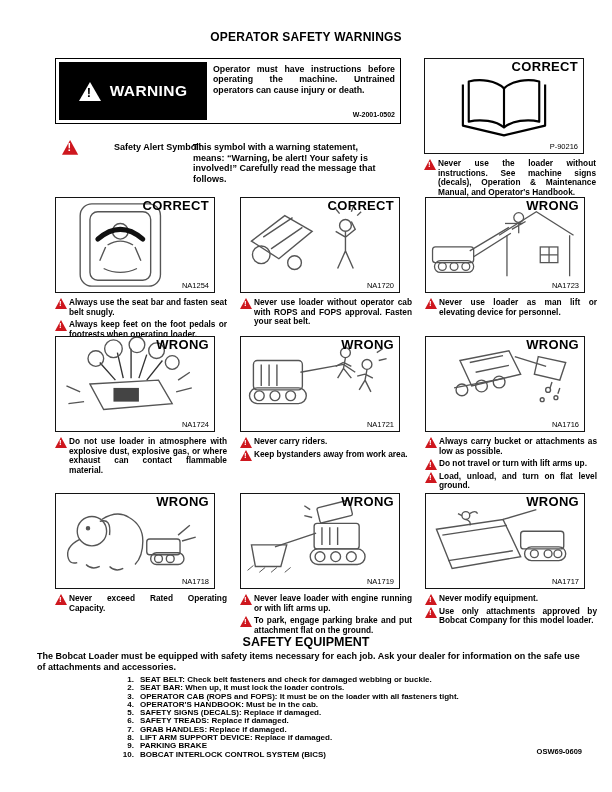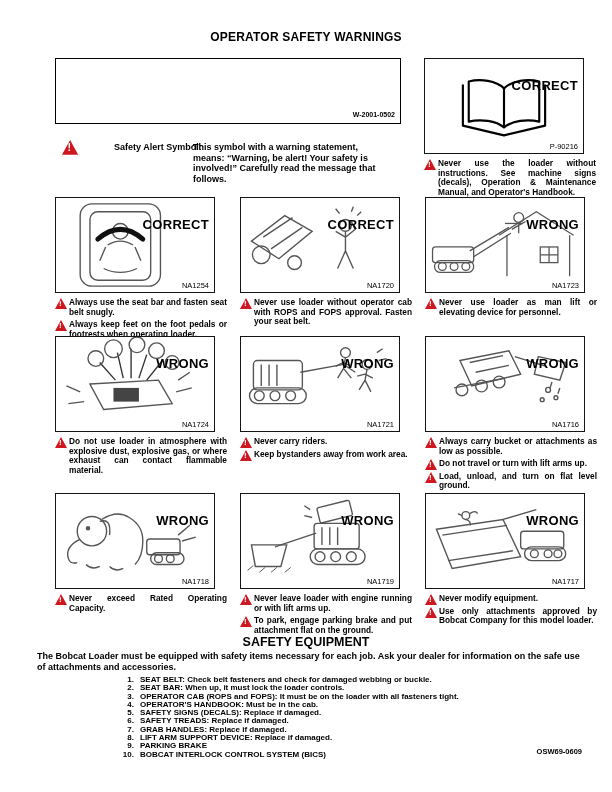--- a/index.html
+++ b/index.html
@@ -28,21 +28,21 @@
   .tri-big{position:relative;width:0;height:0;border-left:11px solid transparent;border-right:11px solid transparent;border-bottom:19px solid #fff;flex:none;}
   .tri-big::after{content:"!";position:absolute;left:-3px;top:4.5px;color:#000;font-size:13px;font-weight:bold;line-height:1;}
   
   .alert-row{position:absolute;left:58px;top:136px;width:340px;height:52px;}
   .alert-row .tri{left:4px;top:4px;transform:scale(1.35);transform-origin:left top;}
   .alert-label{position:absolute;left:28px;top:6px;font-size:9px;font-weight:bold;margin-left:28px;}
   .alert-text{position:absolute;left:135px;top:6px;width:198px;font-size:9px;font-weight:bold;line-height:1.18;}
   
   .cell{position:absolute;width:176px;}
   .frame{position:relative;width:160px;height:96px;border:1.7px solid #141414;background:#fff;box-sizing:border-box;}
-  .verdict{position:absolute;top:19px;right:5px;font-size:13px;font-weight:bold;letter-spacing:.3px;z-index:2;background:transparent;}
+  .verdict{position:absolute;top:0;right:5px;font-size:13px;font-weight:bold;letter-spacing:.3px;z-index:2;background:transparent;}
   .pid{position:absolute;bottom:2px;right:5px;font-size:7.5px;z-index:2;}
   .illus{position:absolute;left:0;top:0;width:100%;height:100%;}
   .warns{margin-top:5px;display:flex;flex-direction:column;gap:3px;width:172px;}
   .warn{position:relative;margin-left:14px;font-size:8.3px;font-weight:bold;line-height:1.16;text-align:justify;}
   .warn .tri{left:-14px;top:0;}
   
   .se-heading{position:absolute;top:635px;left:0;right:0;text-align:center;font-size:12.5px;font-weight:bold;}
   .se-intro{position:absolute;top:651px;left:18px;width:553px;font-size:9px;font-weight:bold;line-height:1.17;margin-left:19px;}
   .se-list{position:absolute;top:676px;left:100px;width:430px;margin:0;padding:0;list-style:none;counter-reset:item;}
   .se-list li{counter-increment:item;font-size:8px;font-weight:bold;line-height:8.3px;white-space:nowrap;}
@@ -50,21 +50,26 @@
   .footer-code{position:absolute;top:747px;right:30px;font-size:7.5px;font-weight:bold;}
 </style>
 </head>
 <body>
 
 <div class="page">
 
   <div class="title">OPERATOR SAFETY WARNINGS</div>
 
   <div class="warnbox">
+    <div class="warnbox-black">
+      <span class="tri-big"></span>
+      <span class="warnbox-label">WARNING</span>
+    </div>
     <div class="warnbox-text">
+      <span>Operator must have instructions before operating the machine. Untrained operators can cause injury or death.</span>
       <span class="warnbox-code">W-2001-0502</span>
     </div>
   </div>
 
   <div class="alert-row">
     <span class="tri"></span>
     <span class="alert-label">Safety Alert Symbol:</span>
     <span class="alert-text">This symbol with a warning statement, means: “Warning, be alert! Your safety is involved!” Carefully read the message that follows.</span>
   </div>
 

